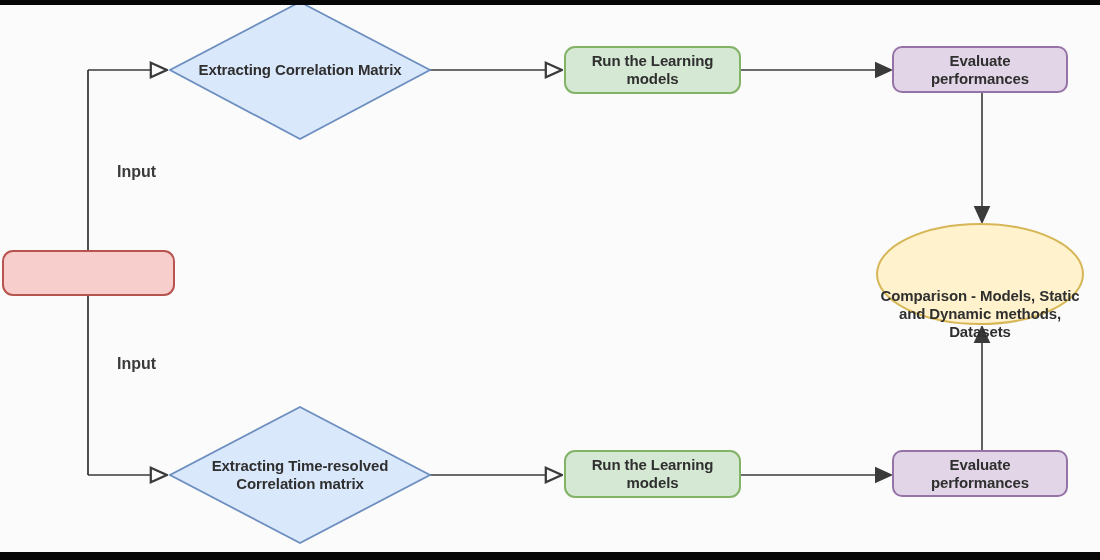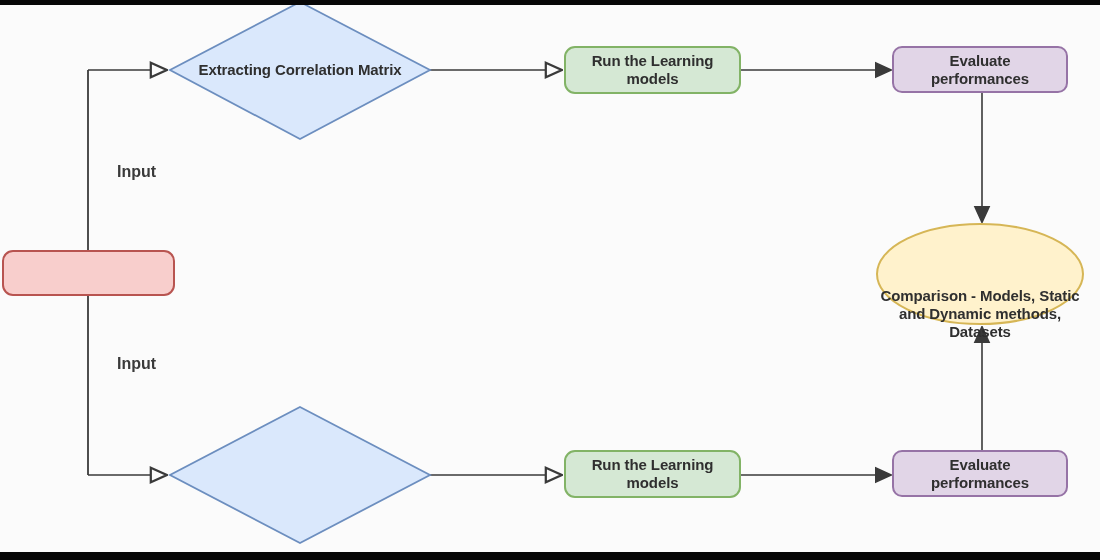--- a/index.html
+++ b/index.html
@@ -59,20 +59,21 @@
     <rect x="565" y="47" width="175" height="46" rx="10" stroke-width="2" fill="#d5e8d4" stroke="#82b366"></rect>
     <rect x="565" y="451" width="175" height="46" rx="10" stroke-width="2" fill="#d5e8d4" stroke="#82b366"></rect>
     <rect x="893" y="47" width="174" height="45" rx="9" stroke-width="2" fill="#e1d5e7" stroke="#9673a6"></rect>
     <rect x="893" y="451" width="174" height="45" rx="9" stroke-width="2" fill="#e1d5e7" stroke="#9673a6"></rect>
     <ellipse cx="980" cy="274" rx="103" ry="50" stroke-width="2" fill="#fff2cc" stroke="#d6b656"></ellipse>
   </svg>
 
 
   <div class="node-label" style="left:170px;top:40px;width:260px;height:60px;">Extracting Correlation Matrix</div>
 
+  <div class="node-label" style="left:180px;top:445px;width:240px;height:60px;">Extracting Time-resolved Correlation matrix</div>
 
   <div class="node-label" style="left:565px;top:47px;width:175px;height:46px;padding:0 22px;">Run the Learning models</div>
 
   <div class="node-label" style="left:565px;top:451px;width:175px;height:46px;padding:0 22px;">Run the Learning models</div>
 
   <div class="node-label" style="left:893px;top:47px;width:174px;height:45px;padding:0 28px;">Evaluate performances</div>
 
   <div class="node-label" style="left:893px;top:451px;width:174px;height:45px;padding:0 28px;">Evaluate performances</div>
 
   <div class="node-label" style="left:878px;top:240px;width:204px;height:68px;margin-top:40px;">Comparison - Models, Static and Dynamic methods, Datasets</div>

